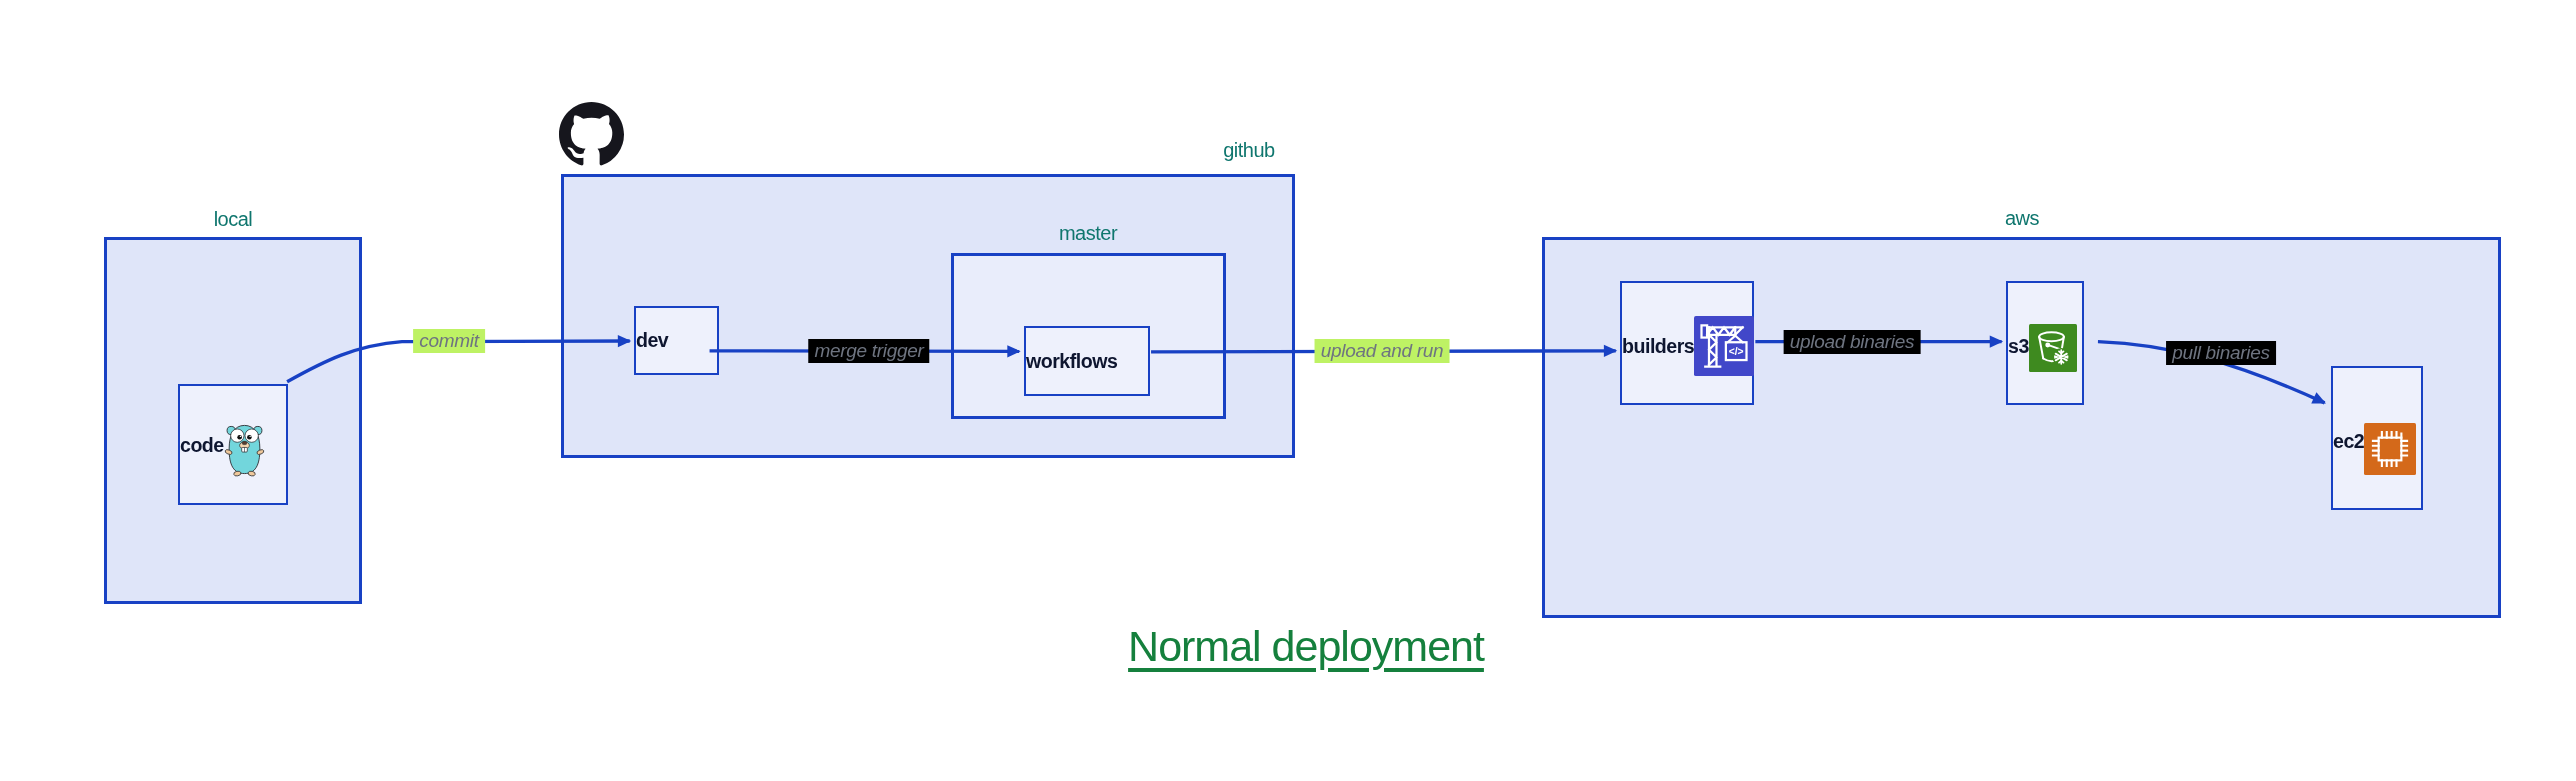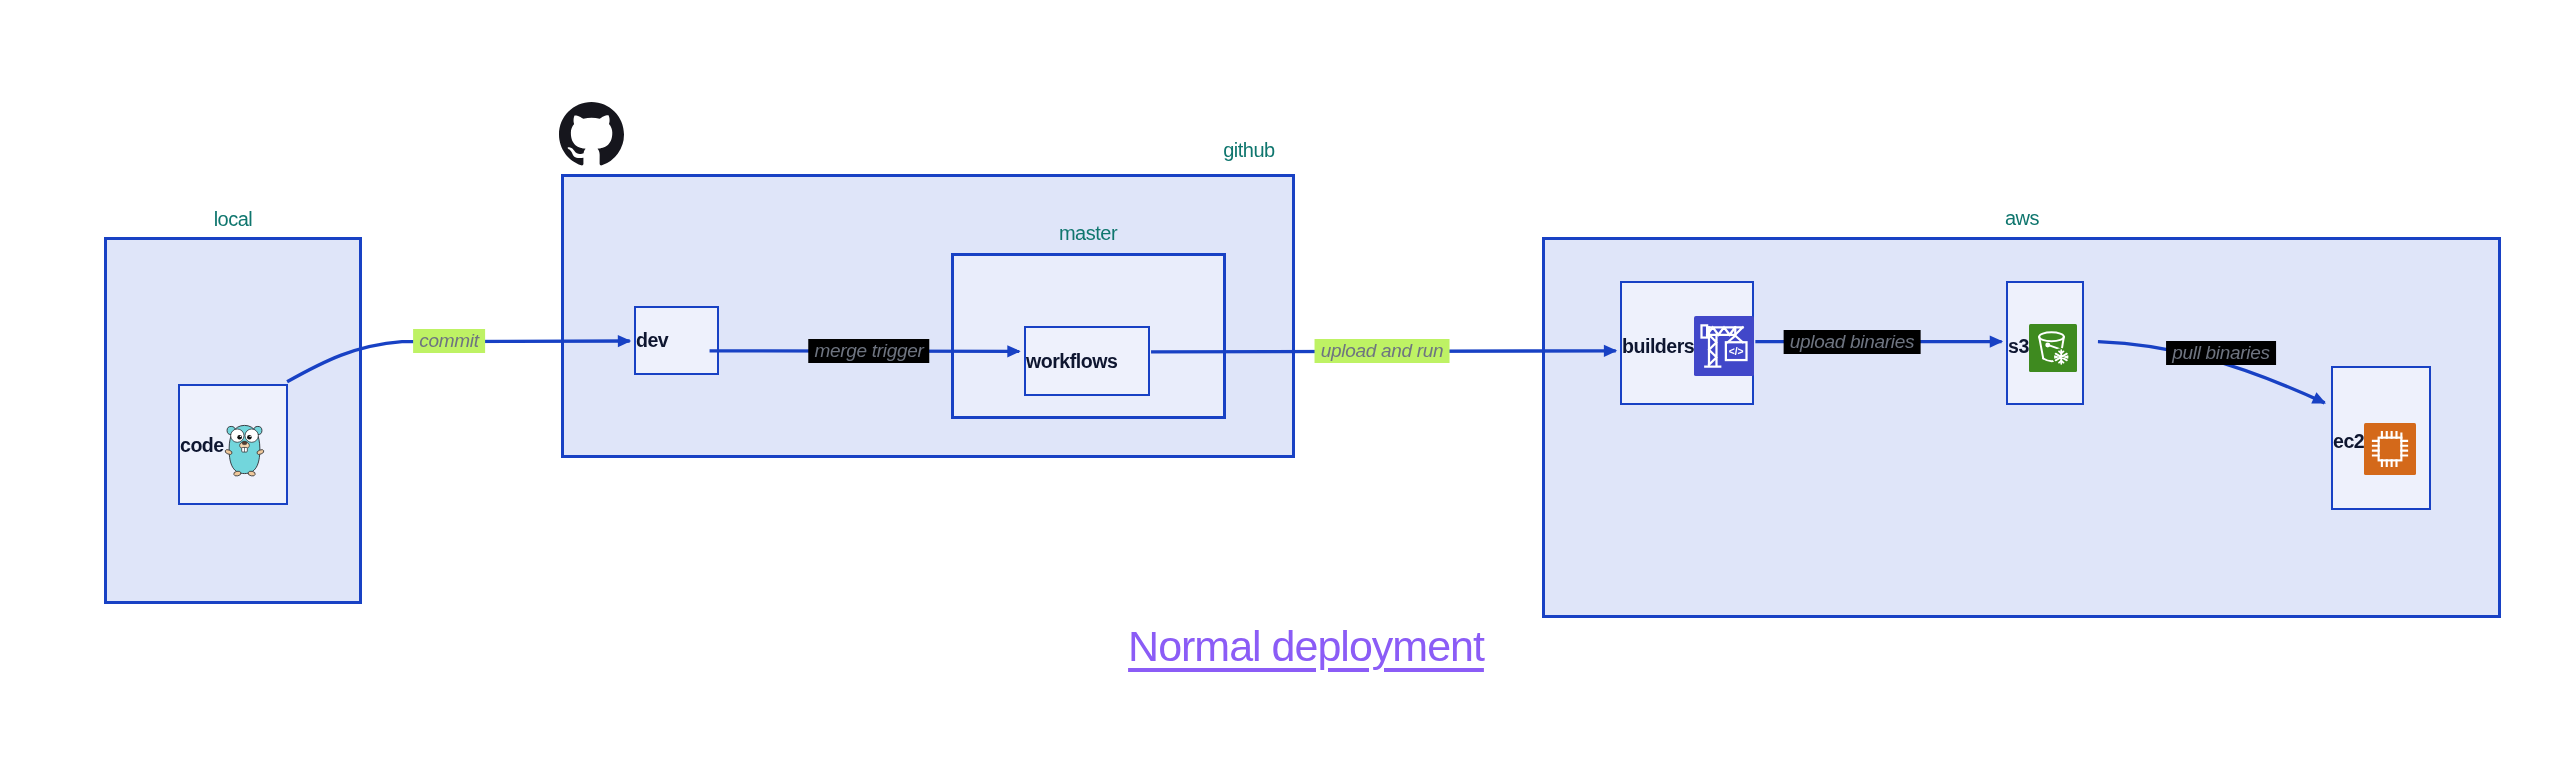--- a/index.html
+++ b/index.html
@@ -11,21 +11,21 @@
             display:flex;flex-direction:row;align-items:center;}
   .section-label{position:absolute;transform:translate(-50%,-50%);font-size:20px;letter-spacing:-0.5px;
                  color:#0f766e;white-space:nowrap;z-index:2;}
   .node-label{font-weight:bold;font-size:19.6px;letter-spacing:-0.5px;color:#0e1630;white-space:nowrap;}
   .node-label.centered{margin:auto 0;}
   .edges-layer{position:absolute;left:0;top:0;z-index:4;pointer-events:none;}
   .edge-label{position:absolute;transform:translate(-50%,-50%);font-style:italic;font-size:19px;
               color:#6e7480;white-space:nowrap;z-index:5;padding:1px 6.2px;letter-spacing:-0.3px;}
   .bg-white{background:#bef264;}
   .bg-group{background:#000000;}
-  .diagram-title{position:absolute;transform:translateX(-50%);font-size:43px;letter-spacing:-1px;color:#8b5cf6;
+  .diagram-title{position:absolute;transform:translateX(-50%);font-size:43px;letter-spacing:-1px;color:#15803d;
                  text-decoration:underline;text-decoration-thickness:3.6px;text-underline-offset:7.2px;
                  white-space:nowrap;z-index:6;}
   .octocat{position:absolute;z-index:2;line-height:0;}
   .svc-icon{line-height:0;}
 </style>
 </head>
 <body>
 
 <div class="canvas">
 
@@ -118,21 +118,21 @@
         <circle cx="43" cy="44" r="12" fill="#3e8a1f"></circle>
         <g stroke="#ffffff" stroke-width="2.4" fill="none" stroke-linecap="round">
           <path d="M43,35 V53 M35.5,39.5 L50.5,48.5 M35.5,48.5 L50.5,39.5"></path>
           <path d="M40,36.5 L43,39 L46,36.5 M40,51.5 L43,49 L46,51.5"></path>
           <path d="M34.5,43 L37.5,44 L34.5,45 M51.5,43 L48.5,44 L51.5,45"></path>
         </g>
       </svg>
     </div>
   </div>
 
-  <div class="node-box" style="left:2331px;top:366px;width:100px;height:144px;">
+  <div class="node-box" style="left:2331px;top:366px;width:92px;height:144px;">
     <div class="node-label" style="margin-top:7.2px;">ec2</div>
     <div class="svc-icon" style="margin-top:21.6px;">
       <svg viewBox="0 0 64 64" width="52" height="52">
         <rect x="0" y="0" width="64" height="64" rx="2" fill="#d4691a"></rect>
         <g stroke="#ffffff" stroke-width="2.6" fill="none" stroke-linecap="square">
           <rect x="18" y="18" width="28" height="28"></rect>
           <path d="M22,18 V11 M28,18 V11 M34,18 V11 M40,18 V11 M46,18 V13"></path>
           <path d="M22,46 V53 M28,46 V53 M34,46 V53 M40,46 V53"></path>
           <path d="M18,22 H11 M18,28 H11 M18,34 H11 M18,40 H11"></path>
           <path d="M46,22 H53 M46,28 H53 M46,34 H53 M46,40 H53"></path>

